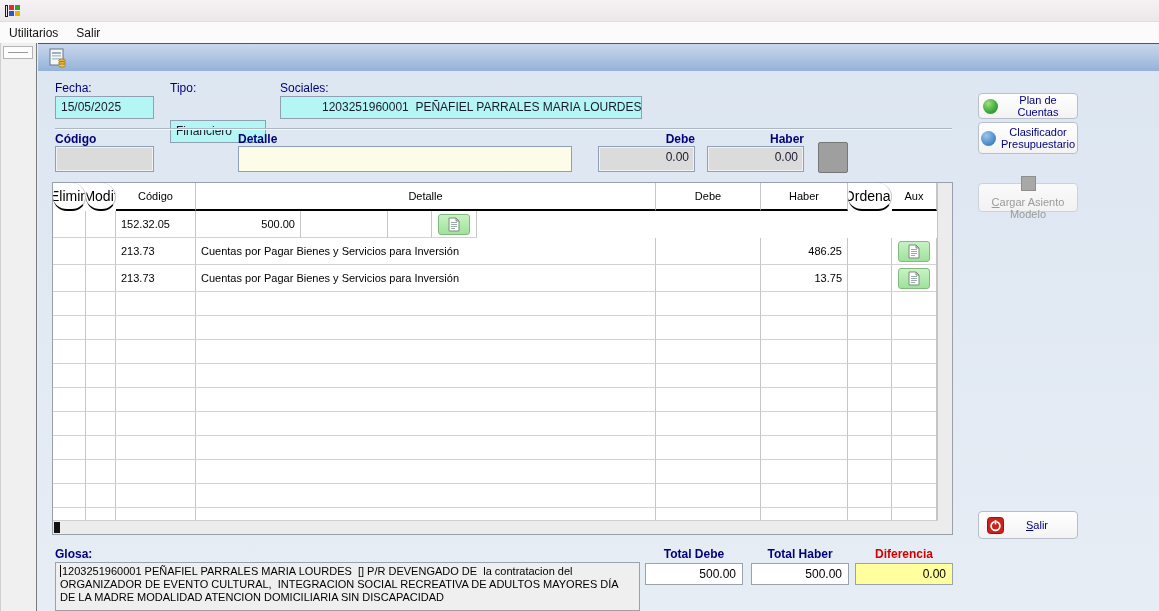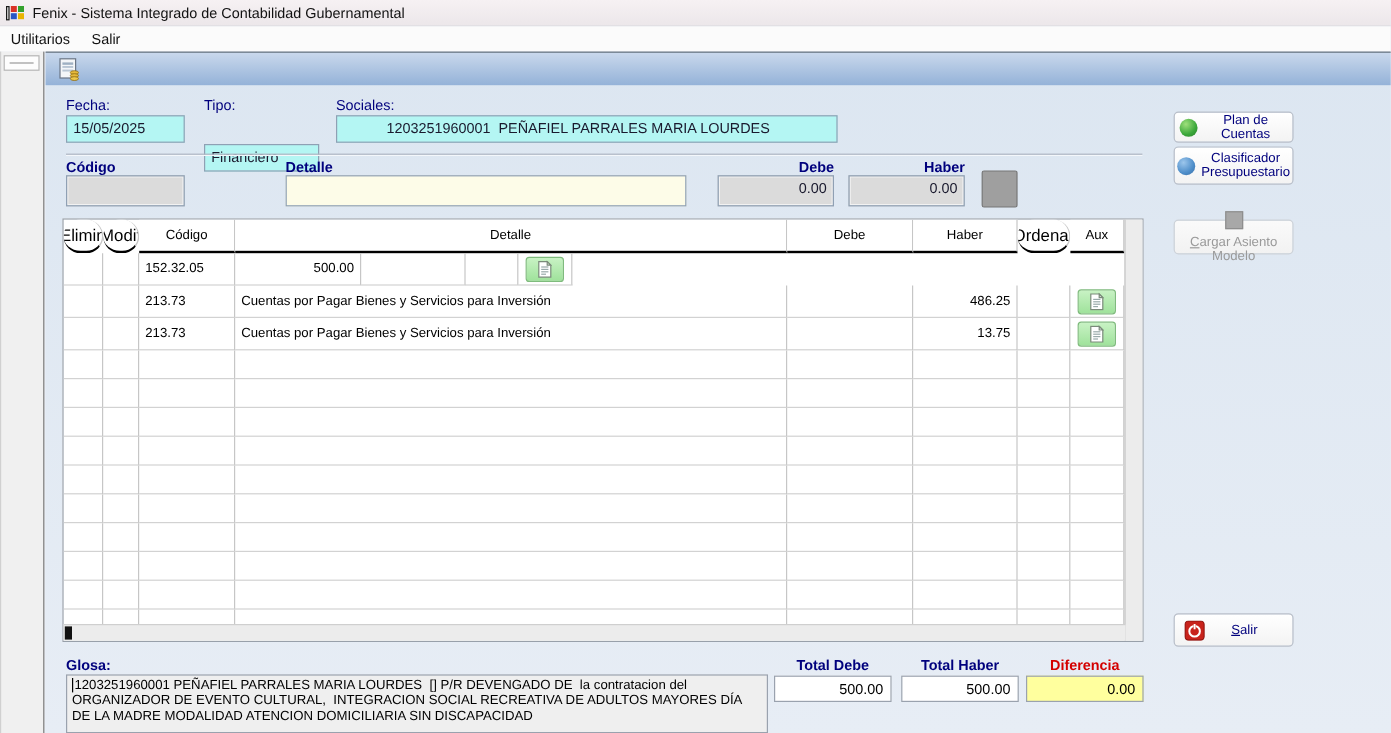--- a/index.html
+++ b/index.html
@@ -91,21 +91,20 @@
 
 <div class="titlebar">
   <svg width="16" height="16" viewBox="0 0 16 16">
     <rect x="0" y="2" width="3" height="12" fill="#1a1a1a"></rect>
     <rect x="1" y="3" width="1" height="10" fill="#e8e8e8"></rect>
     <rect x="4" y="2" width="5" height="5" fill="#d93226"></rect>
     <rect x="10" y="2" width="5" height="5" fill="#34a12e"></rect>
     <rect x="4" y="8" width="5" height="5" fill="#2a56c6"></rect>
     <rect x="10" y="8" width="5" height="5" fill="#e8b400"></rect>
   </svg>
-  <span class="title">Fenix - Sistema Integrado de Contabilidad Gubernamental</span>
 </div>
 
 <div class="menubar">
   <span class="menu-item">Utilitarios</span>
   <span class="menu-item">Salir</span>
 </div>
 
 <div class="left-rail">
   <div class="rail-grip"></div>
 </div>
@@ -124,21 +123,21 @@
   </div>
 </div>
 
 <span class="lbl" style="left:55px; top:81px;">Fecha:</span>
 <div class="field cyan" style="left:55px; top:96px; width:99px; height:23px;">15/05/2025</div>
 
 <span class="lbl" style="left:170px; top:81px;">Tipo:</span>
 <div class="field cyan" style="left:170px; top:96px; width:96px; height:23px;margin-top:24px;">Financiero</div>
 
 <span class="lbl" style="left:280px; top:81px;">Sociales:</span>
-<div class="field cyan" style="left:280px; top:96px; width:418px; height:23px;padding-left:41px;">1203251960001  PEÑAFIEL PARRALES MARIA LOURDES</div>
+<div class="field cyan" style="left:280px; top:96px; width:362px; height:23px;padding-left:41px;">1203251960001  PEÑAFIEL PARRALES MARIA LOURDES</div>
 
 <div class="sep-line" style="left:55px; top:128px; width:897px;"></div>
 
 <span class="lbl b" style="left:55px; top:132px;">Código</span>
 <span class="lbl b" style="left:238px; top:132px;">Detalle</span>
 <span class="lbl b" style="left:596px; top:132px; width:99px; text-align:right;">Debe</span>
 <span class="lbl b" style="left:707px; top:132px; width:97px; text-align:right;">Haber</span>
 
 <div class="field grayf" style="left:55px; top:146px; width:99px; height:26px;"></div>
 <div class="field cream" style="left:238px; top:146px; width:334px; height:26px;"></div>

